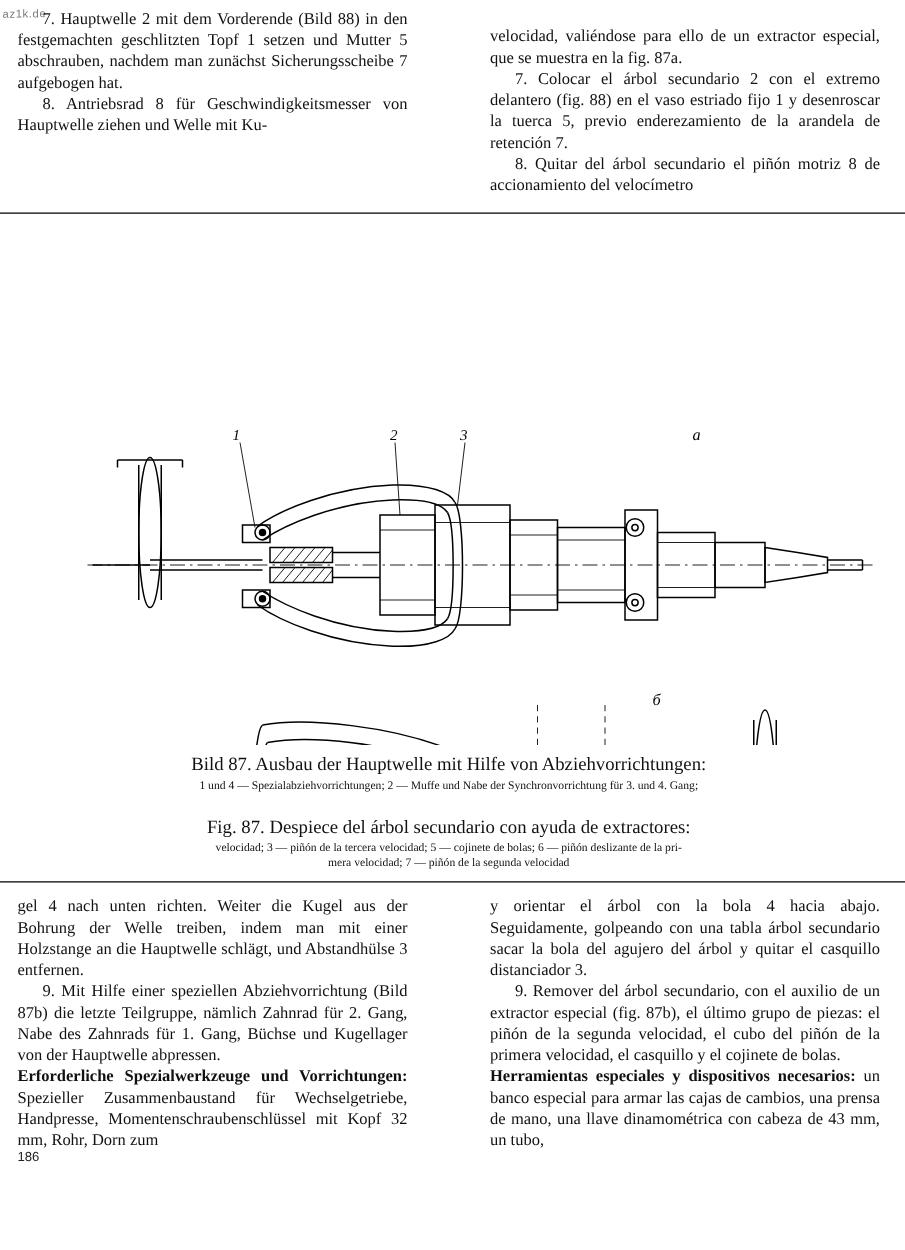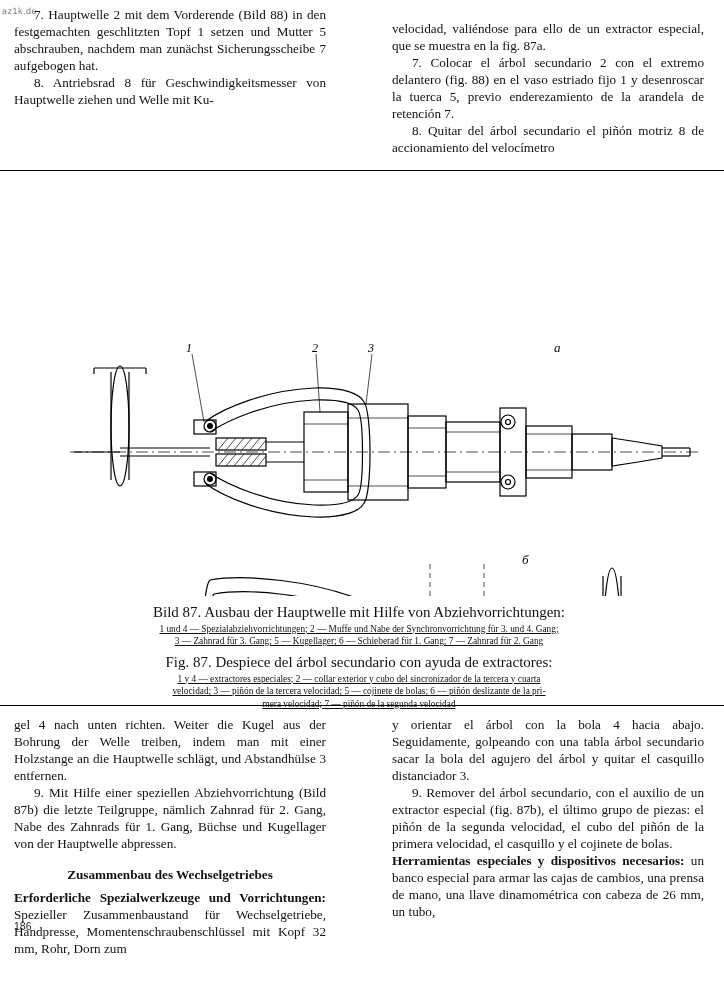--- a/index.html
+++ b/index.html
@@ -59,21 +59,20 @@
     width: 690px;
     text-align: center;
   }
   .cap-title {
     font-size: 15px;
     line-height: 1.3;
   }
   .cap-body {
     font-size: 9.3px;
     line-height: 1.35;
-    text-decoration: underline;
   }
   .cap87 { top: 603px; }
   .cap87s { top: 653px; }
 
   .section-head {
     font-weight: bold;
     text-align: center;
     font-size: 13.2px;
     margin-top: 14px;
     margin-bottom: 6px;
@@ -315,40 +314,37 @@
       <text class="num-label" x="396" y="590">4</text>
 
       <text class="fig-label" x="540" y="176">a</text>
       <text class="fig-label" x="508" y="388">б</text>
     </svg>
   </div>
 
   <div class="caption cap87">
     <div class="cap-title">Bild 87. Ausbau der Hauptwelle mit Hilfe von Abziehvorrichtungen:</div>
     <div class="cap-body">1 und 4 — Spezialabziehvorrichtungen; 2 — Muffe und Nabe der Synchronvorrichtung für 3. und 4. Gang;</div>
-    <div class="cap-body">3 — Zahnrad für 3. Gang; 5 — Kugellager; 6 — Schieberad für 1. Gang; 7 — Zahnrad für 2. Gang</div>
   </div>
 
   <div class="caption cap87s">
     <div class="cap-title">Fig. 87. Despiece del árbol secundario con ayuda de extractores:</div>
-    <div class="cap-body">1 y 4 — extractores especiales; 2 — collar exterior y cubo del sincronizador de la tercera y cuarta</div>
     <div class="cap-body">velocidad; 3 — piñón de la tercera velocidad; 5 — cojinete de bolas; 6 — piñón deslizante de la pri-</div>
     <div class="cap-body">mera velocidad; 7 — piñón de la segunda velocidad</div>
   </div>
 
   <div class="rule rule-bottom"></div>
 
   <div class="col col-left bottom-left">
     <p>gel 4 nach unten richten. Weiter die Kugel aus der Bohrung der Welle treiben, indem man mit einer Holzstange an die Hauptwelle schlägt, und Abstandhülse 3 entfernen.</p>
     <p class="ind">9. Mit Hilfe einer speziellen Abziehvorrichtung (Bild 87b) die letzte Teilgruppe, nämlich Zahnrad für 2. Gang, Nabe des Zahnrads für 1. Gang, Büchse und Kugellager von der Hauptwelle abpressen.</p>
-    <div class="section-head">Zusammenbau des Wechselgetriebes</div>
     <p><span class="lead-bold">Erforderliche Spezialwerkzeuge und Vorrichtungen:</span><span> Spezieller Zusammenbaustand für Wechselgetriebe, Handpresse, Momentenschraubenschlüssel mit Kopf 32 mm, Rohr, Dorn zum</span></p>
   </div>
 
   <div class="col col-right bottom-right">
     <p>y orientar el árbol con la bola 4 hacia abajo. Seguidamente, golpeando con una tabla árbol secundario sacar la bola del agujero del árbol y quitar el casquillo distanciador 3.</p>
     <p class="ind">9. Remover del árbol secundario, con el auxilio de un extractor especial (fig. 87b), el último grupo de piezas: el piñón de la segunda velocidad, el cubo del piñón de la primera velocidad, el casquillo y el cojinete de bolas.</p>
-    <p><span class="lead-bold">Herramientas especiales y dispositivos necesarios:</span><span> un banco especial para armar las cajas de cambios, una prensa de mano, una llave dinamométrica con cabeza de 26 mm, un tubo,</span></p>
+    <p><span class="lead-bold">Herramientas especiales y dispositivos necesarios:</span><span> un banco especial para armar las cajas de cambios, una prensa de mano, una llave dinamométrica con cabeza de 43 mm, un tubo,</span></p>
   </div>
 
   <div class="page-number">186</div>
 
 </div>
 
 </body></html>

